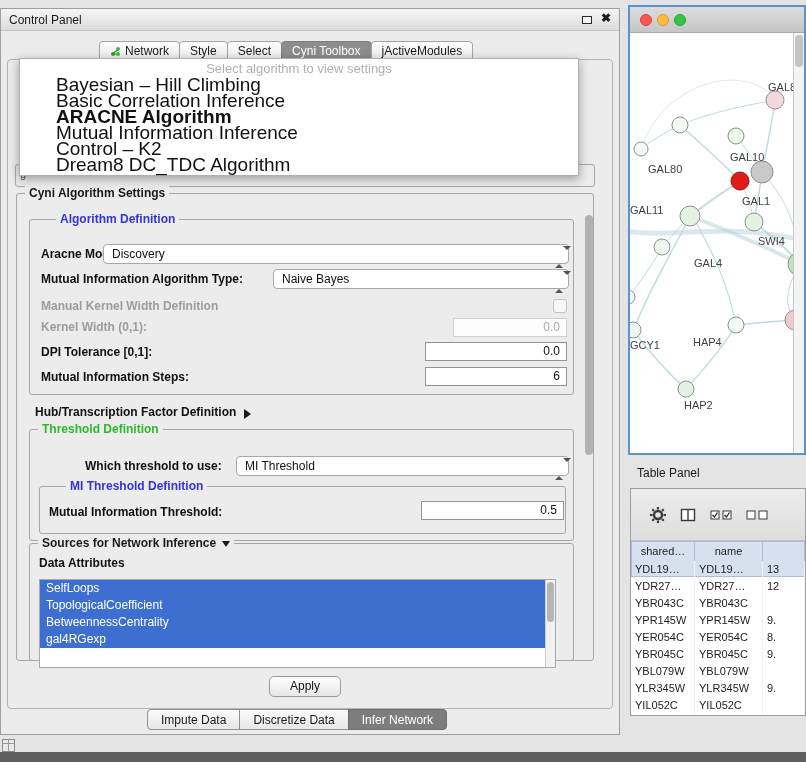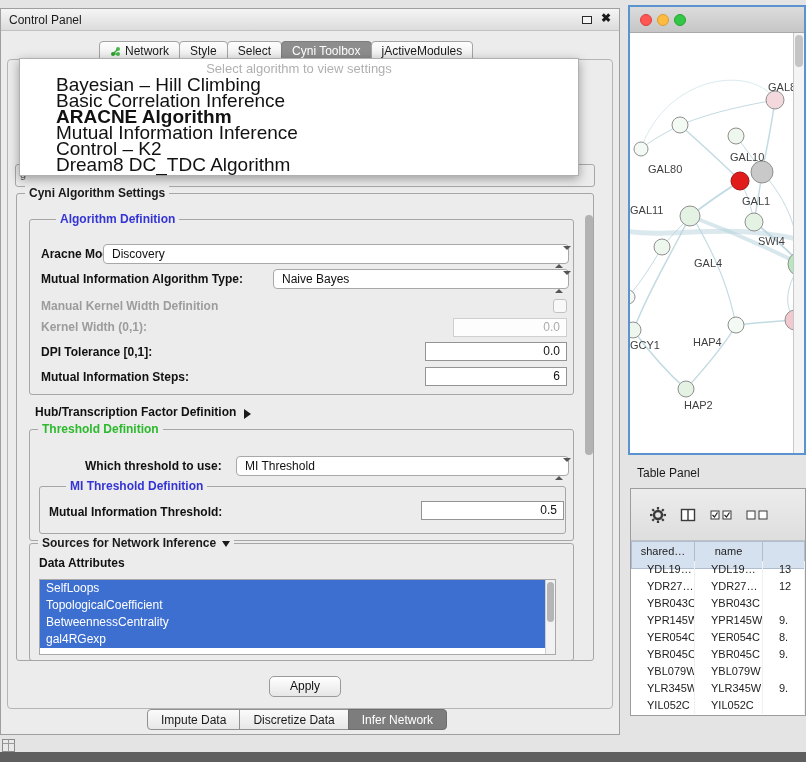--- a/index.html
+++ b/index.html
@@ -80,21 +80,21 @@
   #field-kernel{left:452px;top:309px;width:114px;}
   #field-dpi{left:424px;top:333px;width:142px;}
   #field-steps{left:424px;top:358px;width:142px;}
   #field-mithr{left:420px;top:492px;width:143px;}
 
   #hub-row{position:absolute;left:34px;top:392px;height:18px;display:flex;align-items:flex-end;}
   #hub-row .hub-lbl{font-size:12px;font-weight:bold;color:#111;white-space:nowrap;}
   .tri-right{width:0;height:0;border-left:7px solid #1a1a1a;border-top:5px solid transparent;border-bottom:5px solid transparent;margin-left:8px;}
   .tri-down{display:inline-block;width:0;height:0;border-top:6px solid #1a1a1a;border-left:4.5px solid transparent;border-right:4.5px solid transparent;margin-left:6px;}
 
-  #list-attrs{position:absolute;left:38px;top:570px;width:517px;height:76px;background:#fff;border:1px solid #a8a8a8;overflow:hidden;}
+  #list-attrs{position:absolute;left:38px;top:570px;width:517px;height:89px;background:#fff;border:1px solid #a8a8a8;overflow:hidden;}
   .list-inner{position:absolute;left:0;top:0;right:10px;bottom:0;}
   .list-item{height:17px;line-height:17px;font-size:12px;padding-left:6px;color:#111;}
   .list-item.selected{background:var(--selection_blue);color:#fff;}
   .list-scroll{position:absolute;right:0;top:0;width:10px;bottom:0;background:#f2f2f2;border-left:1px solid #d0d0d0;}
   .list-scroll .thumb{position:absolute;left:1px;right:1px;top:2px;height:40px;background:#b5b5b5;border-radius:4px;}
 
   #v-scroll{position:absolute;left:584px;top:196px;width:8px;height:452px;}
   #v-scroll .thumb{position:absolute;left:0;right:0;top:10px;height:240px;background:#b2b2b2;border-radius:4px;}
 
   #apply-btn{position:absolute;left:268px;top:667px;width:72px;height:21px;background:linear-gradient(#ffffff,#e6e6e6);
@@ -117,27 +117,27 @@
   #net-canvas{position:absolute;left:0;top:26px;right:0;bottom:0;background:#fff;overflow:hidden;}
   #net-scroll{position:absolute;right:0;top:0;width:11px;bottom:0;background:#f4f4f4;border-left:1px solid #c9c9c9;}
   #net-scroll .thumb{position:absolute;left:1px;right:1px;top:2px;height:32px;background:#c4c4c4;border-radius:4px;}
 
   
   #table-panel-label{position:absolute;left:637px;top:466px;font-size:12px;color:#1a1a1a;}
   #table-window{position:absolute;left:630px;top:488px;width:176px;height:228px;border:1px solid #9d9d9d;background:#fff;overflow:hidden;}
   #table-toolbar{position:absolute;left:0;top:0;right:0;height:52px;background:linear-gradient(#ececec,#dedede);border-bottom:1px solid #c2c2c2;
                  display:flex;align-items:center;gap:13px;padding-left:18px;}
   .thead{position:absolute;left:0;top:52px;right:0;height:20px;display:flex;}
-  .hcell{height:28px;line-height:19px;font-size:11px;text-align:center;color:#222;background:var(--table_header_blue);
+  .hcell{height:36px;line-height:19px;font-size:11px;text-align:center;color:#222;background:var(--table_header_blue);
          border:1px solid #aebdd2;border-left:none;overflow:hidden;white-space:nowrap;}
   .hcell:first-child{border-left:1px solid #aebdd2;}
   .c0{width:64px;} .c1{width:68px;} .c2{flex:1;}
   #table-body{position:absolute;left:0;top:72px;right:0;bottom:0;}
   .trow{display:flex;height:17px;}
-  .tcell{height:17px;line-height:17px;font-size:11px;padding-left:16px;color:#222;border-right:1px solid #f0f0f0;overflow:hidden;white-space:nowrap;}
+  .tcell{height:17px;line-height:17px;font-size:11px;padding-left:4px;color:#222;border-right:1px solid #f0f0f0;overflow:hidden;white-space:nowrap;}
 
   
   #corner-icon{position:absolute;left:2px;top:739px;}
   #bottom-strip{position:absolute;left:0;top:752px;width:806px;height:10px;background:#5f5f5f;}
 </style>
 </head>
 <body>
 
 <div id="stage">
 

